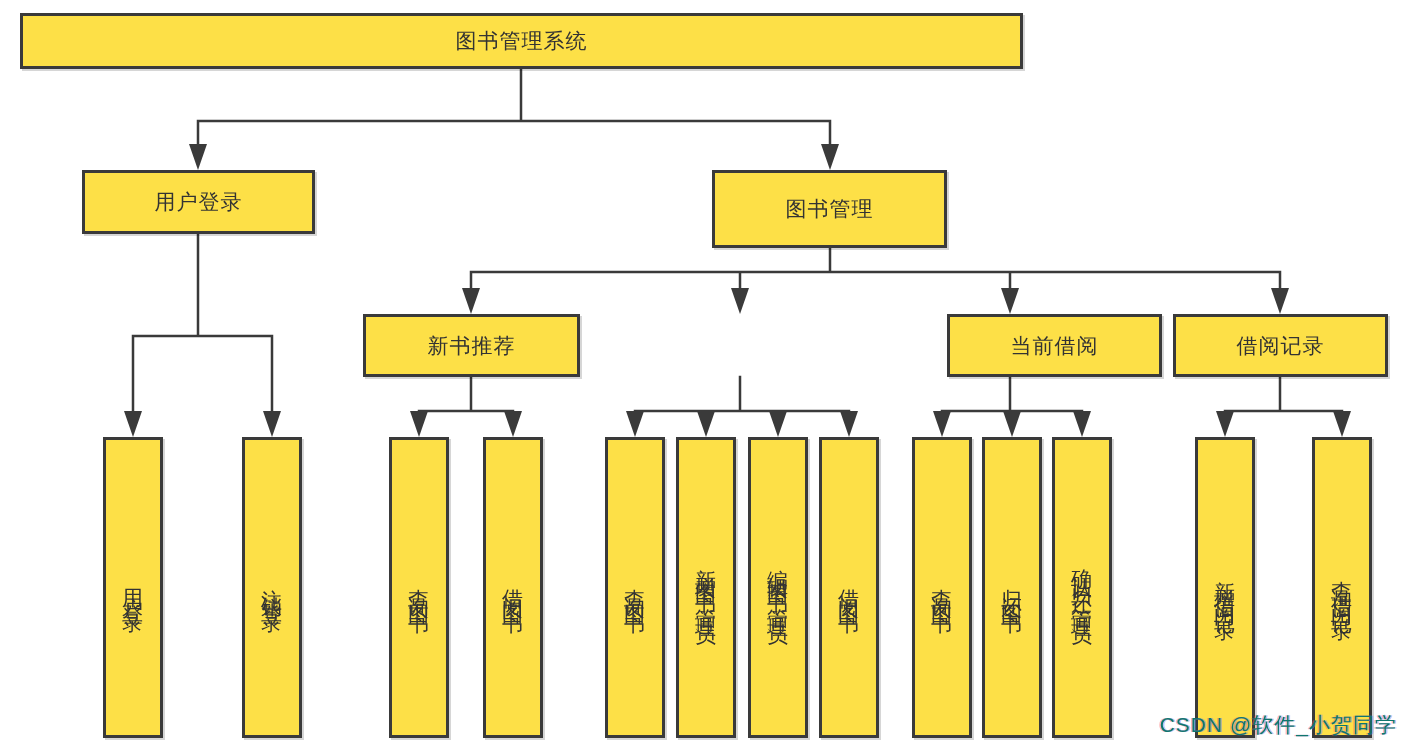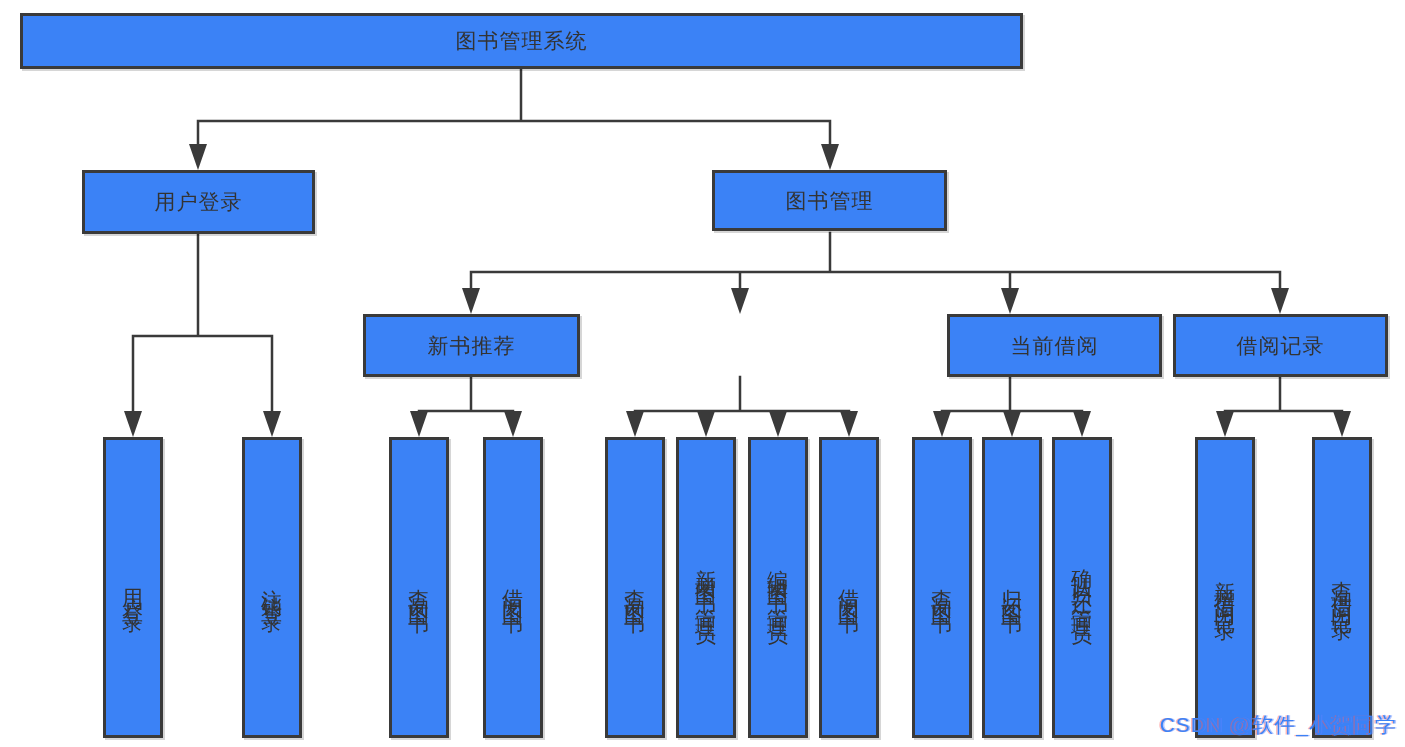--- a/index.html
+++ b/index.html
@@ -7,42 +7,42 @@
     position:relative;
     width:1405px;height:747px;
     background:#ffffff;
     font-family:"Liberation Sans","DejaVu Sans",sans-serif;
     overflow:hidden;
   }
   svg.wires{position:absolute;left:0;top:0;z-index:1;}
   .node{
     position:absolute;
     box-sizing:border-box;
-    background:#3b82f6;
+    background:#fde047;
     border:3px solid #3a3a3a;
     color:#333333;
     display:flex;align-items:center;justify-content:center;
     z-index:2;
     box-shadow:2px 2px 0 rgba(0,0,0,0.16);
   }
   .hbox{font-size:21px;letter-spacing:1px;}
   .vbox{font-size:21px;}
   .vbox .vtext{
     writing-mode:vertical-rl;
     text-orientation:mixed;
     letter-spacing:8px;
     line-height:1;
     white-space:nowrap;
   }
   .watermark{
     position:absolute;
     right:8px;bottom:8px;
     z-index:3;
     font-size:21px;
-    color:#3b82f6;
+    color:#0f766e;
     letter-spacing:1px;
     text-shadow:1.5px 0 0 rgba(90,130,255,0.45), -1.5px 0 0 rgba(255,90,90,0.45);
   }
 </style>
 </head>
 <body>
 
 <div class="canvas">
 
   <svg class="wires" width="1405" height="747" viewBox="0 0 1405 747">
@@ -78,21 +78,21 @@
     </g>
   </svg>
 
   <div class="node hbox" style="left:20px;top:13px;width:1003px;height:56px;">
     <span>图书管理系统</span>
   </div>
 
   <div class="node hbox" style="left:82px;top:170px;width:233px;height:64px;">
     <span>用户登录</span>
   </div>
-  <div class="node hbox" style="left:712px;top:170px;width:235px;height:61px;">
+  <div class="node hbox" style="left:712px;top:170px;width:235px;height:78px;">
     <span>图书管理</span>
   </div>
 
   <div class="node hbox" style="left:363px;top:314px;width:217px;height:63px;">
     <span>新书推荐</span>
   </div>
   <div class="node hbox" style="left:903px;top:314px;width:215px;height:63px;margin-left:44px;">
     <span>当前借阅</span>
   </div>
   <div class="node hbox" style="left:1173px;top:314px;width:215px;height:63px;">

